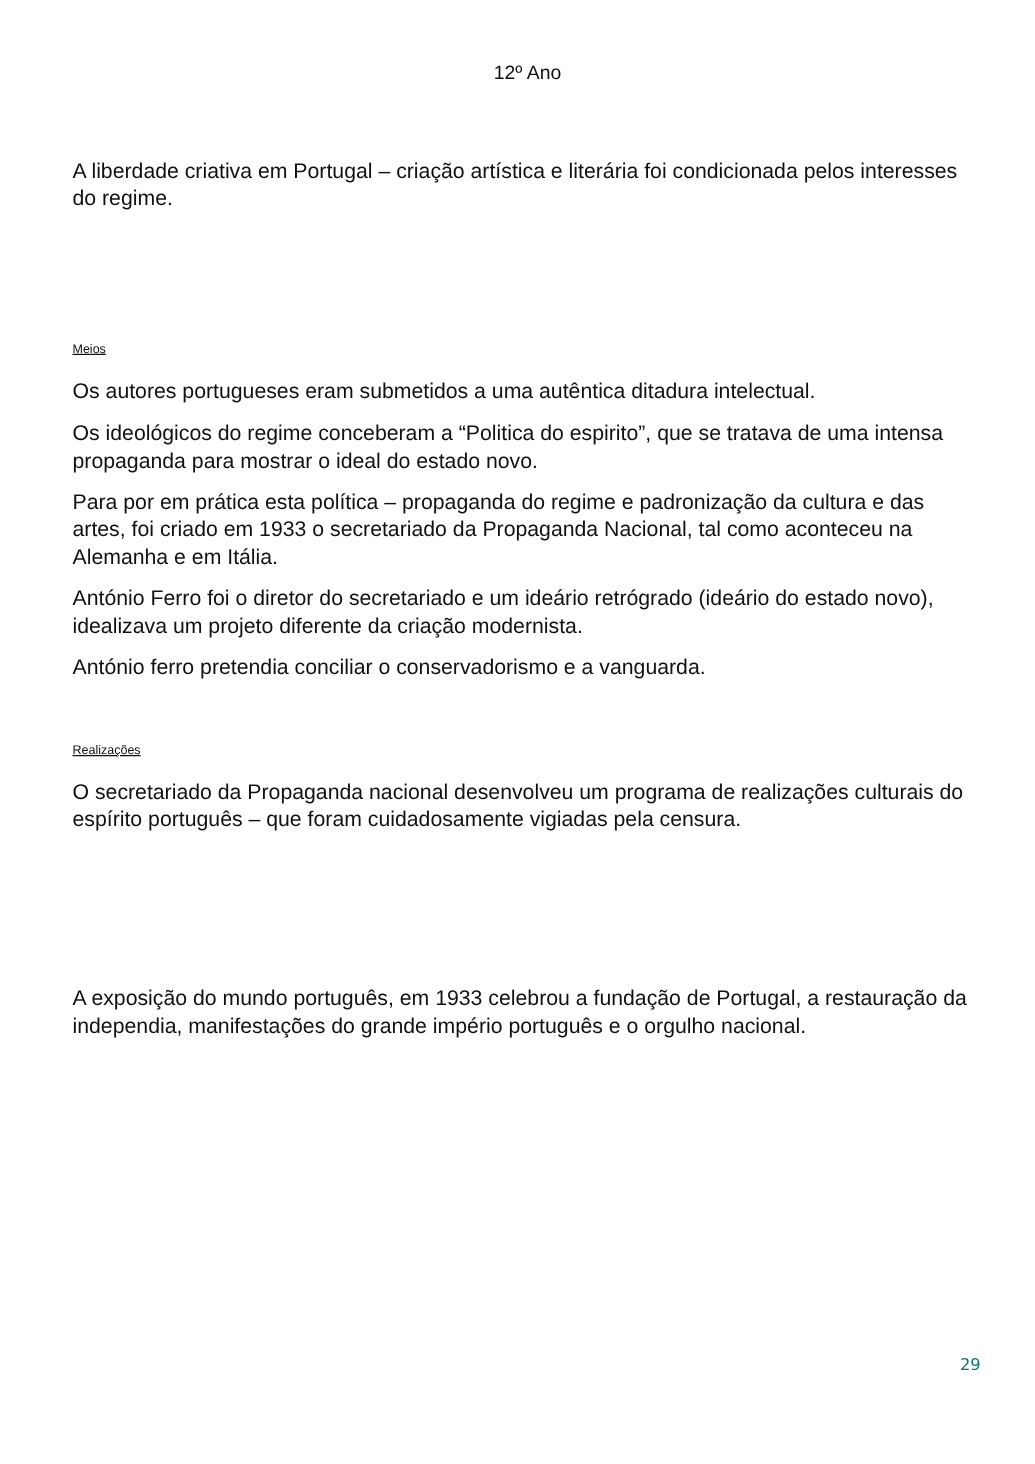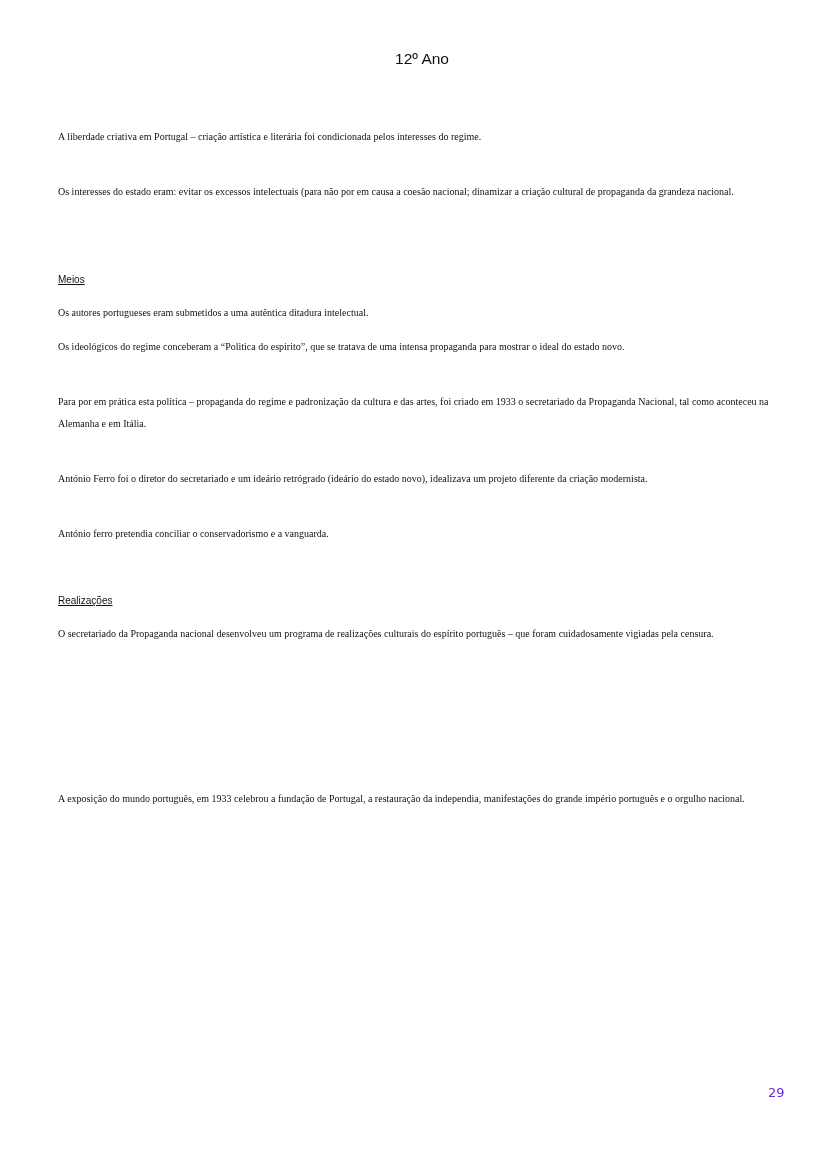--- a/index.html
+++ b/index.html
@@ -7,39 +7,38 @@
       width: 828px; height: 1171px; position: relative; overflow: hidden;
       font-family: "Liberation Sans", sans-serif; color: #111111;
     }
     .page { position: absolute; left: 8px; top: 0; width: 828px; height: 1171px; }
     .center-line {
       position: absolute; left: 0; width: 828px; text-align: center;
       font-size: 15.5px; line-height: 20px;
     }
     .para {
       position: absolute; left: 50px; width: 728px;
-      font-size: 10px; line-height: 22px; margin: 0; font-family: Liberation Serif, serif;
+      font-size: 17px; line-height: 22px; margin: 0;
     }
     .heading {
       position: absolute; left: 50px; font-size: 10px; line-height: 22px;
       text-decoration: underline; margin: 0;
     }
     .page-number {
       position: absolute; left: 760px; top: 1085px; font-size: 13px;
-      font-family: "DejaVu Sans", sans-serif; color: #6d28d9;
+      font-family: "DejaVu Sans", sans-serif; color: #0f766e;
     }
   </style>
 </head>
 <body>
 
 <div class="page">
   <div class="center-line" style="top:49px;">12º Ano</div>
 
   <p class="para" style="top:126px;">A liberdade criativa em Portugal – criação artística e literária foi condicionada pelos interesses do regime.</p>
-  <p class="para" style="top:181px;">Os interesses do estado eram: evitar os excessos intelectuais (para não por em causa a coesão nacional; dinamizar a criação cultural de propaganda da grandeza nacional.</p>
 
   <p class="heading" style="top:269px;">Meios</p>
   <p class="para" style="top:302px;">Os autores portugueses eram submetidos a uma autêntica ditadura intelectual.</p>
   <p class="para" style="top:336px;">Os ideológicos do regime conceberam a “Politica do espirito”, que se tratava de uma intensa propaganda para mostrar o ideal do estado novo.</p>
   <p class="para" style="top:391px;">Para por em prática esta política – propaganda do regime e padronização da cultura e das artes, foi criado em 1933 o secretariado da Propaganda Nacional, tal como aconteceu na Alemanha e em Itália.</p>
   <p class="para" style="top:468px;">António Ferro foi o diretor do secretariado e um ideário retrógrado (ideário do estado novo), idealizava um projeto diferente da criação modernista.</p>
   <p class="para" style="top:523px;">António ferro pretendia conciliar o conservadorismo e a vanguarda.</p>
 
   <p class="heading" style="top:590px;">Realizações</p>
   <p class="para" style="top:623px;">O secretariado da Propaganda nacional desenvolveu um programa de realizações culturais do espírito português – que foram cuidadosamente vigiadas pela censura.</p>

